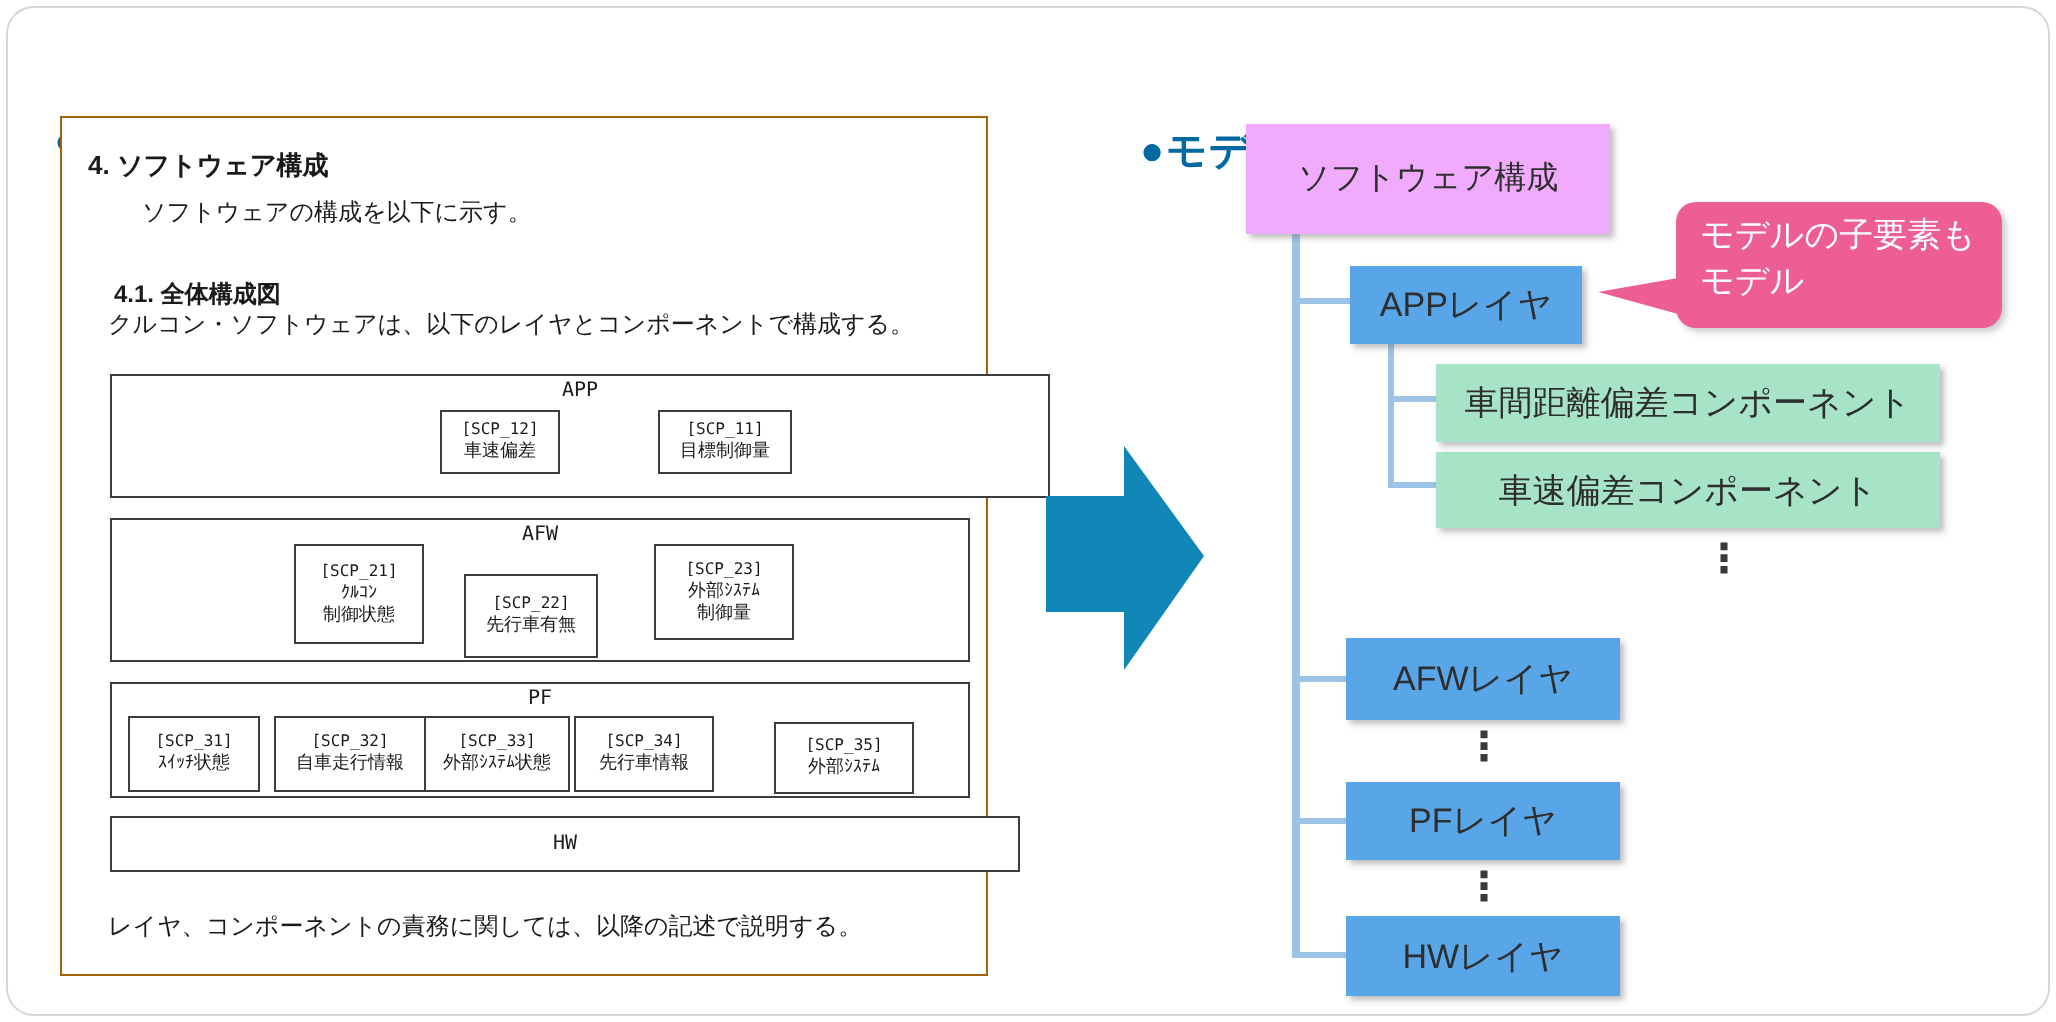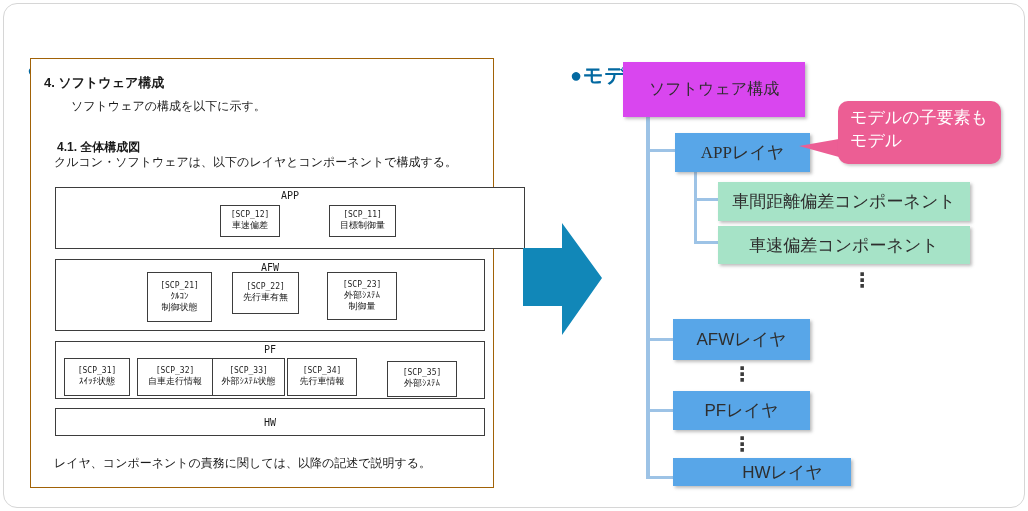--- a/index.html
+++ b/index.html
@@ -21,21 +21,21 @@
   .scp{position:absolute;border:1px solid #3d3d3d;background:#ffffff;display:flex;flex-direction:column;align-items:center;justify-content:center;text-align:center;}
   .scp-code{font-family:"DejaVu Sans Mono","Liberation Mono",monospace;font-size:8px;color:#1a1a1a;line-height:1.25;white-space:nowrap;}
   .scp-line{font-size:9px;color:#1a1a1a;line-height:1.25;white-space:nowrap;}
 
   
   .arrow-wrap{position:absolute;left:505px;top:215px;width:110px;height:125px;}
 
   
   .conn{position:absolute;background:#9dc3e6;}
   .node{position:absolute;display:flex;align-items:center;justify-content:center;text-align:center;color:#2e2e2e;box-shadow:2px 2px 3px rgba(110,110,110,0.45);white-space:nowrap;}
-  .node-root{background:#d946ef;font-size:16px;}
+  .node-root{background:#f0abfc;font-size:16px;}
   .node-layer{background:#58a6e8;font-size:17px;}
   .node-comp{background:#a6e3c7;font-size:17px;}
   .dots{position:absolute;color:#3a3a3a;font-size:20px;font-weight:bold;line-height:1;}
   .callout{position:absolute;left:838px;top:101px;width:163px;height:63px;background:#ec5e94;border-radius:10px;color:#ffffff;font-size:17px;line-height:1.35;padding:6px 0 0 12px;box-sizing:border-box;box-shadow:2px 2px 3px rgba(110,110,110,0.35);}
   .callout-tail{position:absolute;left:799px;top:139px;width:0;height:0;border-top:7px solid transparent;border-bottom:11px solid transparent;border-right:40px solid #ec5e94;}
 </style>
 </head>
 <body>
 
 <div class="canvas">
@@ -61,21 +61,21 @@
       </div>
     </div>
 
     <div class="layer" style="left:24px;top:200px;width:428px;height:70px;">
       <div class="layer-label">AFW</div>
       <div class="scp" style="left:91px;top:12px;width:63px;height:48px;">
         <div class="scp-code">[SCP_21]</div>
         <div class="scp-line">ｸﾙｺﾝ</div>
         <div class="scp-line">制御状態</div>
       </div>
-      <div class="scp" style="left:176px;top:12px;width:65px;height:40px;">
+      <div class="scp" style="left:176px;top:27px;width:65px;height:40px;">
         <div class="scp-code">[SCP_22]</div>
         <div class="scp-line">先行車有無</div>
       </div>
       <div class="scp" style="left:271px;top:12px;width:68px;height:46px;">
         <div class="scp-code">[SCP_23]</div>
         <div class="scp-line">外部ｼｽﾃﾑ</div>
         <div class="scp-line">制御量</div>
       </div>
     </div>
 
@@ -96,21 +96,21 @@
       <div class="scp" style="left:231px;top:16px;width:68px;height:36px;">
         <div class="scp-code">[SCP_34]</div>
         <div class="scp-line">先行車情報</div>
       </div>
       <div class="scp" style="left:331px;top:19px;width:68px;height:34px;">
         <div class="scp-code">[SCP_35]</div>
         <div class="scp-line">外部ｼｽﾃﾑ</div>
       </div>
     </div>
 
-    <div class="layer" style="left:24px;top:349px;width:428px;height:26px;">
+    <div class="layer" style="left:24px;top:349px;width:428px;height:26px;padding-left:25px;">
       <div class="layer-label layer-label-mid">HW</div>
     </div>
 
     <div class="doc-text" style="left:23px;top:396px;">レイヤ、コンポーネントの責務に関しては、以降の記述で説明する。</div>
   </div>
 
   <div class="arrow-wrap">
     <svg width="110" height="125" viewBox="0 0 110 125" xmlns="http://www.w3.org/2000/svg">
       <polygon points="18,33 57,33 57,8 97,63 57,120 57,91 18,91" fill="#1187b8"></polygon>
     </svg>
@@ -121,28 +121,28 @@
   <div class="conn" style="left:646px;top:117px;width:4px;height:362px;"></div>
   <div class="conn" style="left:646px;top:149px;width:29px;height:3px;"></div>
   <div class="conn" style="left:694px;top:172px;width:3px;height:72px;"></div>
   <div class="conn" style="left:694px;top:198px;width:24px;height:3px;"></div>
   <div class="conn" style="left:694px;top:241px;width:24px;height:3px;"></div>
   <div class="conn" style="left:646px;top:338px;width:27px;height:3px;"></div>
   <div class="conn" style="left:646px;top:409px;width:27px;height:3px;"></div>
   <div class="conn" style="left:646px;top:476px;width:27px;height:3px;"></div>
 
   <div class="node node-root" style="left:623px;top:62px;width:182px;height:55px;">ソフトウェア構成</div>
-  <div class="node node-layer" style="left:675px;top:133px;width:135px;height:39px;font-family:Liberation Serif, serif;">APPレイヤ</div>
+  <div class="node node-layer" style="left:675px;top:133px;width:116px;height:39px;">APPレイヤ</div>
   <div class="node node-comp" style="left:718px;top:226px;width:252px;height:38px;">車速偏差コンポーネント</div>
   <div class="node node-comp" style="left:718px;top:182px;width:252px;height:39px;">車間距離偏差コンポーネント</div>
   <div class="dots" style="left:852px;top:270px;">⋮</div>
   <div class="node node-layer" style="left:673px;top:319px;width:137px;height:41px;">AFWレイヤ</div>
   <div class="dots" style="left:732px;top:364px;">⋮</div>
   <div class="node node-layer" style="left:673px;top:391px;width:137px;height:39px;">PFレイヤ</div>
   <div class="dots" style="left:732px;top:434px;">⋮</div>
-  <div class="node node-layer" style="left:673px;top:458px;width:137px;height:28px;padding-left:41px;">HWレイヤ</div>
+  <div class="node node-layer" style="left:673px;top:458px;width:137px;height:40px;">HWレイヤ</div>
 
   <div class="callout-tail"></div>
   <div class="callout">
     <div>モデルの子要素も</div>
     <div>モデル</div>
   </div>
 </div>
 
 </body></html>

